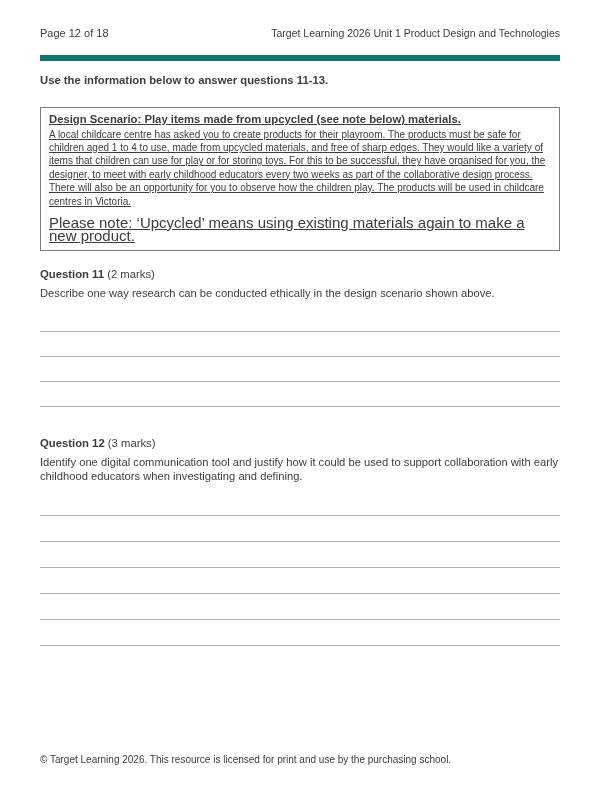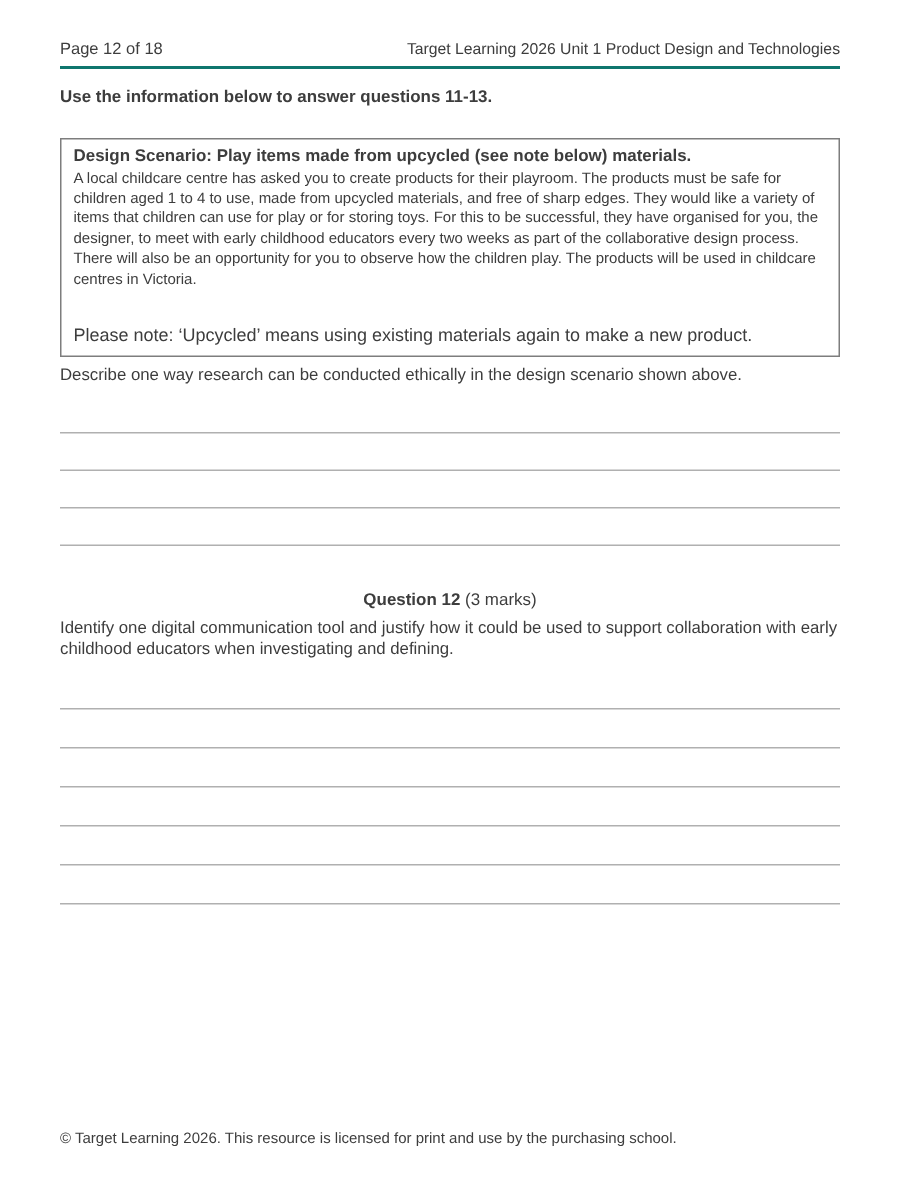--- a/index.html
+++ b/index.html
@@ -12,55 +12,56 @@
     font-family: "Liberation Sans", sans-serif;
     color: #3d3d3d;
     padding: 27px 40px 0 40px;
     overflow: hidden;
   }
   .header {
     display: flex;
     justify-content: space-between;
     align-items: baseline;
     font-size: 11px;
-    padding-bottom: 5px;
-    border-bottom: 2px solid #0f766e;
+    padding-bottom: 16px;
+    border-bottom: 6px solid #0f766e;
     text-align: right;
   }
   .header-left { font-size: 11px; }
   .header-right { font-size: 10.5px; }
   .instruction {
     font-weight: bold;
     font-size: 11.3px;
     margin-top: 13px;
   }
   .scenario-box {
     margin-top: 21px;
     border: 1px solid #7d7d7d;
     padding: 5px 8px 7px 8px;
+    text-decoration: underline;
   }
   .scenario-title {
     font-weight: bold;
     font-size: 11.3px;
     line-height: 13.5px;
     margin-bottom: 1px;
   }
   .scenario-body {
     font-size: 10px;
     line-height: 13.4px;
   }
   .scenario-note {
-    font-size: 12px;
+    font-size: 15px;
     line-height: 13.4px;
-    margin-top: 24px;
+    margin-top: 8px;
   }
   .q-heading { font-size: 11.3px; line-height: 13.5px; }
   .q-heading .q-number { font-weight: bold; }
   .q11 .q-heading { margin-top: 17px; }
-  .q12 .q-heading { margin-top: 30px; text-align: center; }
+  .q12 .q-heading { margin-top: 30px; }
   .q-prompt {
     font-size: 11.2px;
     line-height: 13.5px;
     margin-top: 6px;
   }
   .answer-lines { margin-top: 6px; }
   .q12 .answer-lines { margin-top: 7px; }
   .answer-line {
     height: 25px;
     border-bottom: 1.5px solid #b0b0b0;
@@ -88,20 +89,24 @@
 
   <div class="instruction">Use the information below to answer questions 11-13.</div>
 
   <div class="scenario-box">
     <div class="scenario-title">Design Scenario: Play items made from upcycled (see note below) materials.</div>
     <div class="scenario-body">A local childcare centre has asked you to create products for their playroom. The products must be safe for children aged 1 to 4 to use, made from upcycled materials, and free of sharp edges. They would like a variety of items that children can use for play or for storing toys. For this to be successful, they have organised for you, the designer, to meet with early childhood educators every two weeks as part of the collaborative design process. There will also be an opportunity for you to observe how the children play. The products will be used in childcare centres in Victoria.</div>
     <div class="scenario-note">Please note: ‘Upcycled’ means using existing materials again to make a new product.</div>
   </div>
 
   <div class="question q11">
+    <div class="q-heading">
+      <span class="q-number">Question 11</span>
+      <span class="q-marks">(2 marks)</span>
+    </div>
     <div class="q-prompt">Describe one way research can be conducted ethically in the design scenario shown above.</div>
     <div class="answer-lines">
         <div class="answer-line"></div>
         <div class="answer-line"></div>
         <div class="answer-line"></div>
         <div class="answer-line"></div>
       </div>
   </div>
 
   <div class="question q12">

